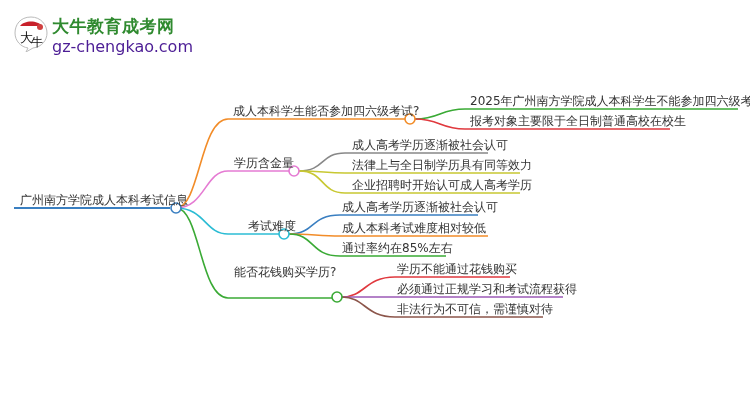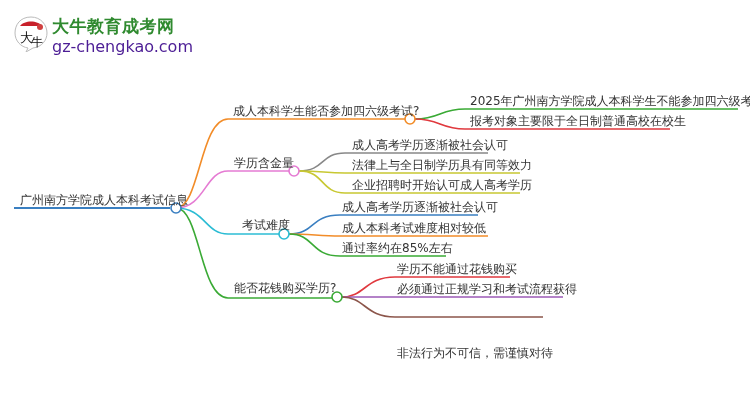--- a/index.html
+++ b/index.html
@@ -66,21 +66,21 @@
 
 <div class="label" style="left:233px;top:104px;">成人本科学生能否参加四六级考试?</div>
 <div class="label" style="left:470px;top:94px;">2025年广州南方学院成人本科学生不能参加四六级考试</div>
 <div class="label" style="left:470px;top:114px;">报考对象主要限于全日制普通高校在校生</div>
 
 <div class="label" style="left:234px;top:156px;">学历含金量</div>
 <div class="label" style="left:352px;top:138px;">成人高考学历逐渐被社会认可</div>
 <div class="label" style="left:352px;top:158px;text-align:right;">法律上与全日制学历具有同等效力</div>
 <div class="label" style="left:352px;top:178px;">企业招聘时开始认可成人高考学历</div>
 
-<div class="label" style="left:242px;top:219px;font-family:Liberation Mono, monospace;">考试难度</div>
+<div class="label" style="left:248px;top:219px;">考试难度</div>
 <div class="label" style="left:342px;top:200px;">成人高考学历逐渐被社会认可</div>
 <div class="label" style="left:342px;top:221px;">成人本科考试难度相对较低</div>
 <div class="label" style="left:342px;top:241px;">通过率约在85%左右</div>
 
-<div class="label" style="left:234px;top:281px;">能否花钱购买学历?</div>
+<div class="label" style="left:234px;top:265px;">能否花钱购买学历?</div>
 <div class="label" style="left:397px;top:262px;text-align:right;">学历不能通过花钱购买</div>
 <div class="label" style="left:397px;top:282px;">必须通过正规学习和考试流程获得</div>
-<div class="label" style="left:397px;top:302px;margin-top:44px;">非法行为不可信，需谨慎对待</div>
+<div class="label" style="left:397px;top:302px;">非法行为不可信，需谨慎对待</div>
 
 </body></html>

